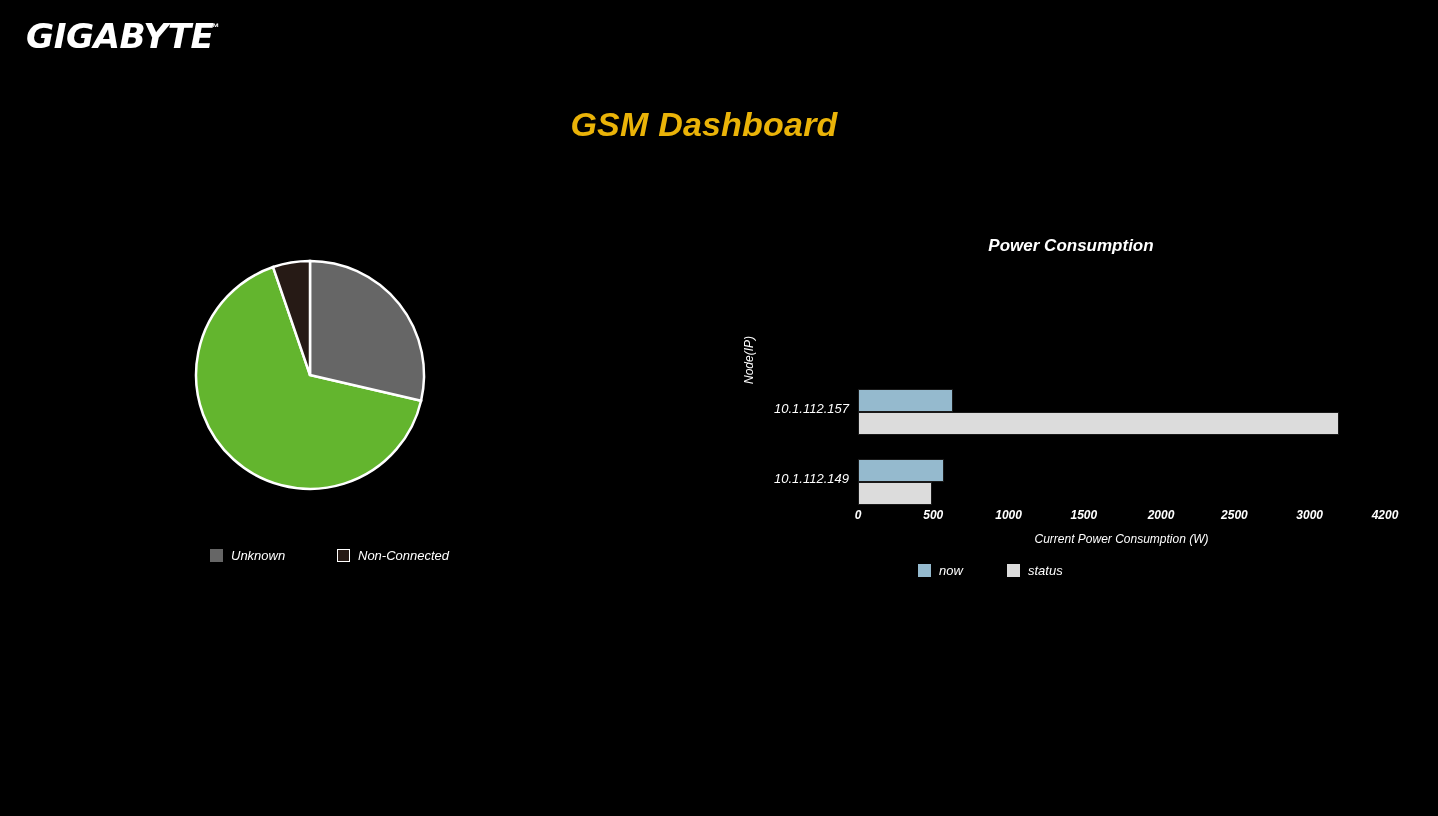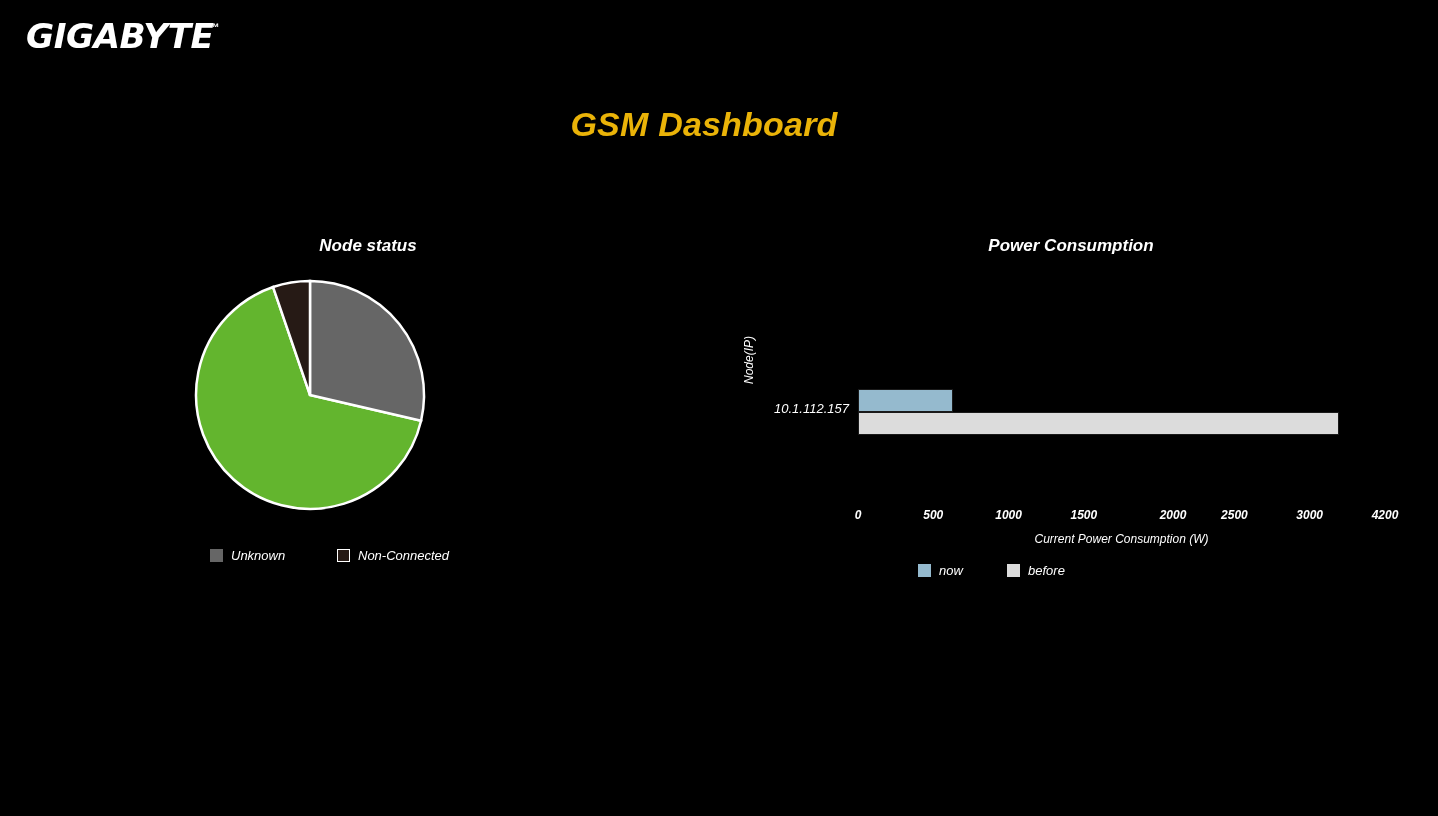--- a/index.html
+++ b/index.html
@@ -207,21 +207,20 @@
 <div id="page">
 
   <div class="brand">
     <span class="brand-word">GIGABYTE</span>
     <span class="brand-tm">™</span>
   </div>
 
   <div class="page-title">GSM Dashboard</div>
 
   <div class="panel" id="pie-panel">
-    <div class="panel-title">Node status</div>
 
     <div class="pie-wrap">
       <svg class="pie-svg" width="250" height="250" viewBox="0 0 250 250">
 
         <path id="slice-health" fill="#63B52E" stroke="#ffffff" stroke-width="2.5" d="M 125 125 L 236.09 150.67 A 114 114 0 1 1 88.08 17.04 Z"></path>
 
         <path id="slice-unknown" fill="#666666" stroke="#ffffff" stroke-width="2.5" d="M 125 125 L 125 11 A 114 114 0 0 1 236.09 150.67 Z"></path>
 
         <path id="slice-nonconnected" fill="#261A15" stroke="#ffffff" stroke-width="2.5" d="M 125 125 L 88.08 17.04 A 114 114 0 0 1 125 11 Z"></path>
       </svg>
@@ -246,40 +245,45 @@
 
     <div class="bar-area">
       <div class="y-axis-label">Node(IP)</div>
 
       <div class="plot" id="bar-plot">
           <div class="group" style="top: 70px; padding-left: 36px;">
             <div class="tick-row-label">10.1.112.157</div>
             <div class="bar now" title="10.1.112.157 now: 630 W" style="width: 94.86px; background: rgb(149, 186, 206);"></div>
             <div class="bar before" title="10.1.112.157 before: 3195 W" style="width: 481.076px; background: rgb(220, 220, 220);"></div>
           </div>
+          <div class="group" style="top: 140px;">
+            <div class="tick-row-label">10.1.112.149</div>
+            <div class="bar now" title="10.1.112.149 now: 570 W" style="width: 85.8257px; background: rgb(149, 186, 206);"></div>
+            <div class="bar before" title="10.1.112.149 before: 490 W" style="width: 73.78px; background: rgb(220, 220, 220);"></div>
+          </div>
         </div>
 
       <div class="x-axis" id="x-axis">
         <div class="x-axis-label">Current Power Consumption (W)</div>
       <div class="x-tick" style="left: 0px;">0</div>
           <div class="x-tick" style="left: 75.2857px;">500</div>
           <div class="x-tick" style="left: 150.571px;">1000</div>
           <div class="x-tick" style="left: 225.857px;">1500</div>
-          <div class="x-tick" style="left: 315px;">2000</div>
+          <div class="x-tick" style="left: 303px;">2000</div>
           <div class="x-tick" style="left: 376.429px;">2500</div>
           <div class="x-tick" style="left: 451.714px;">3000</div>
           <div class="x-tick" style="left: 527px;">4200</div>
         </div>
     </div>
 
     <div class="bar-legend">
       <div class="legend-item">
         <span class="legend-swatch" style="background:#95BACE"></span>
         <span class="legend-label">now</span>
       </div>
       <div class="legend-item">
         <span class="legend-swatch" style="background:#DCDCDC"></span>
-        <span class="legend-label">before</span>
+        <span class="legend-label">status</span>
       </div>
     </div>
   </div>
 
 </div>
 
 </body></html>

